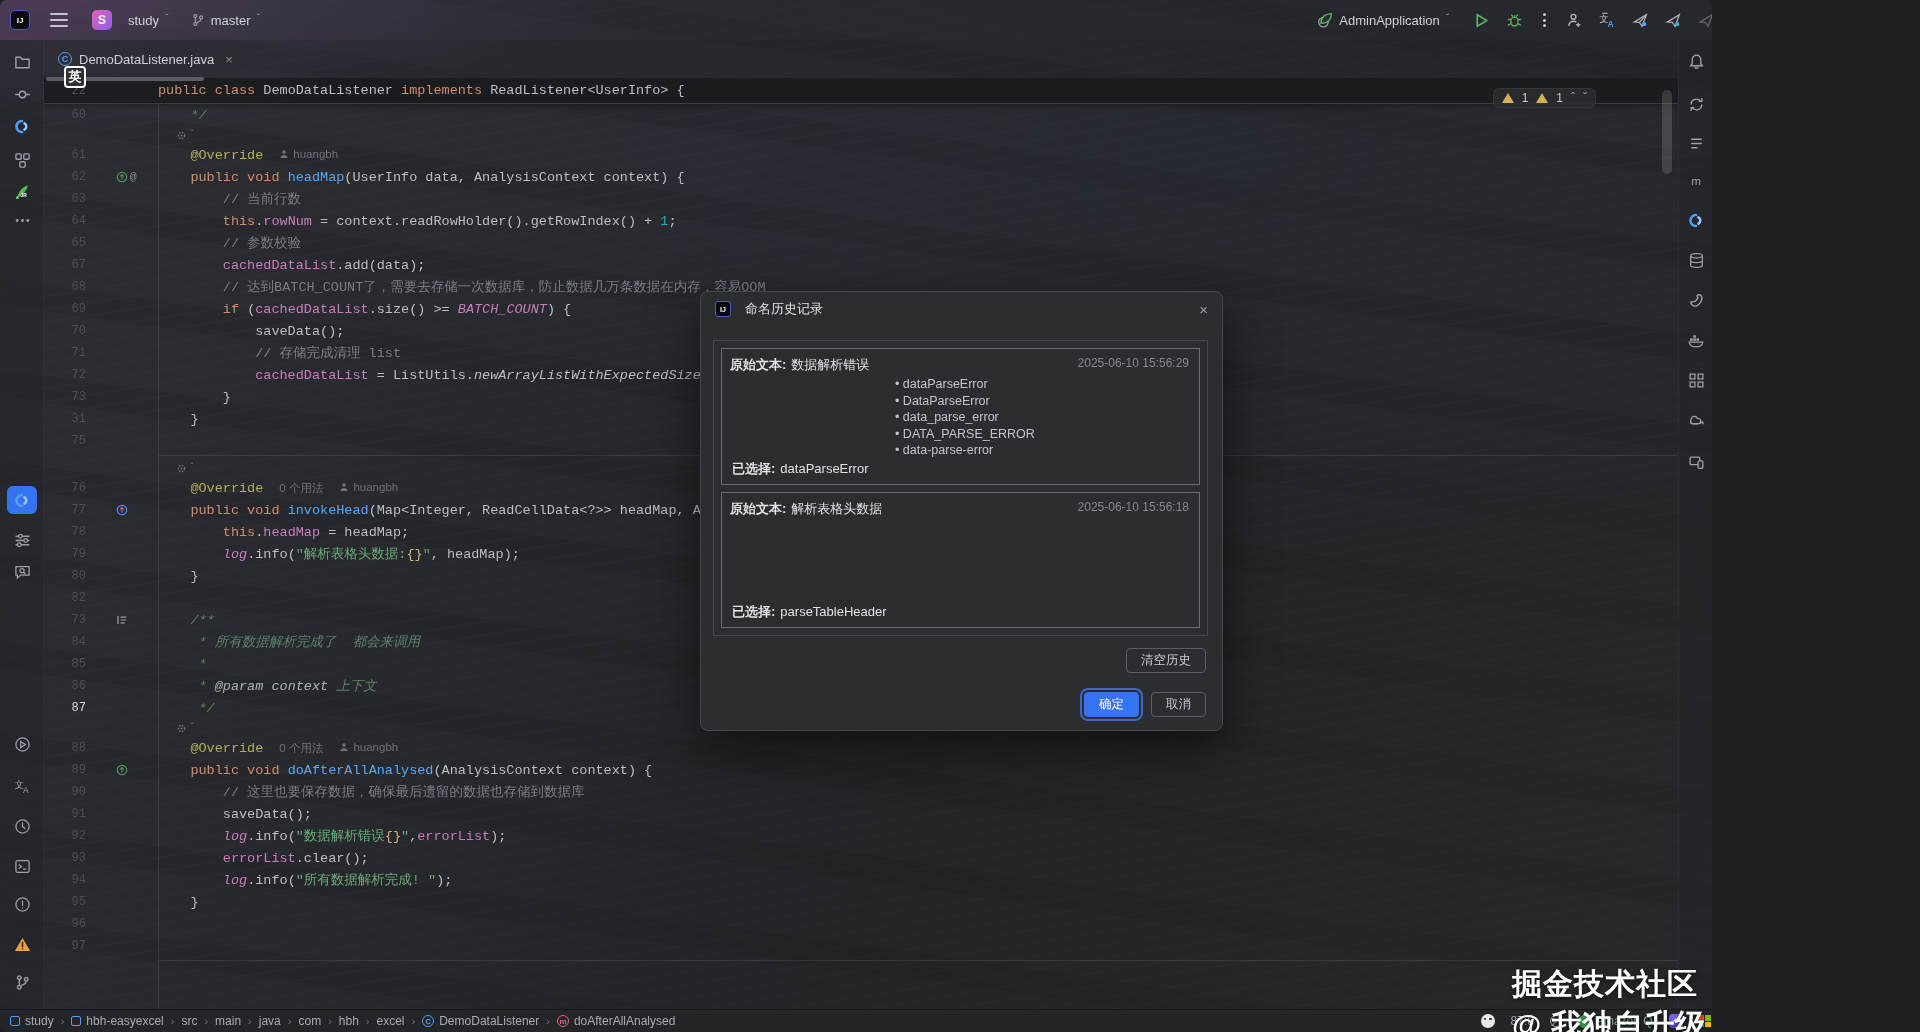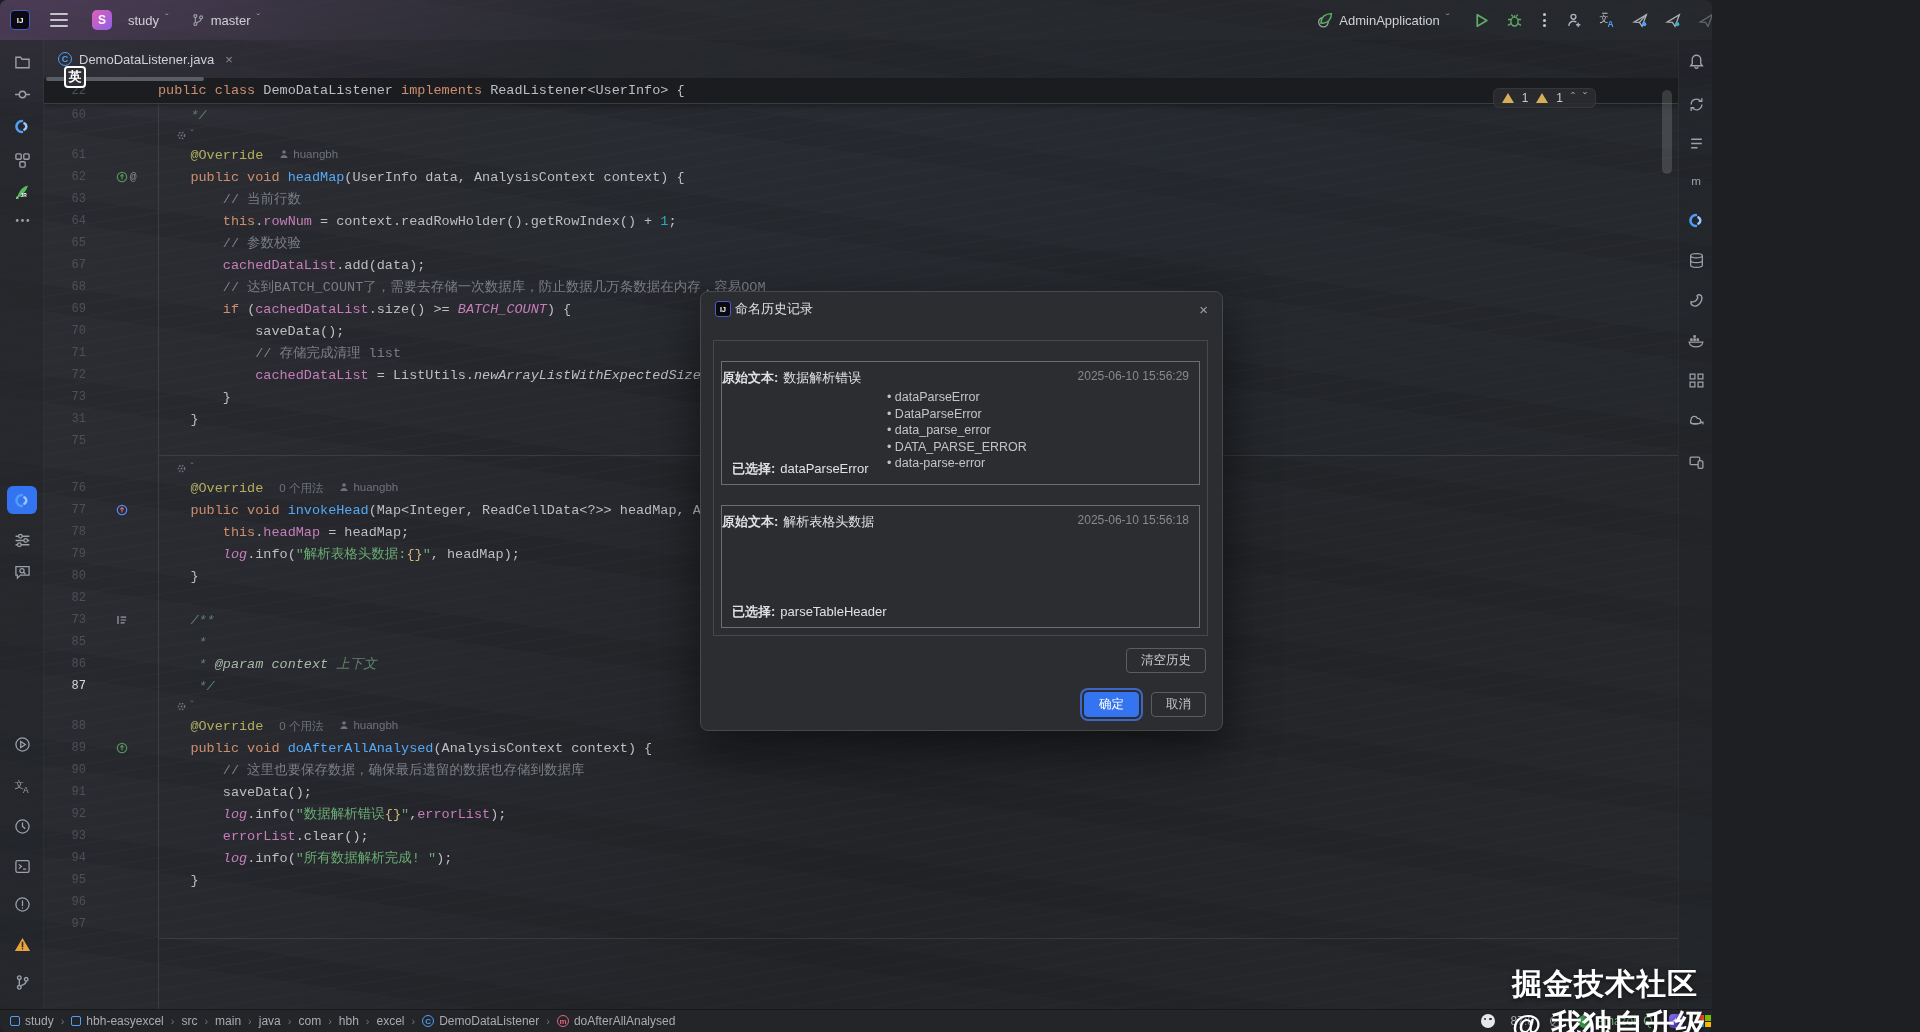--- a/index.html
+++ b/index.html
@@ -110,25 +110,25 @@
   .warn-tri { width:0; height:0; border-left:6px solid transparent; border-right:6px solid transparent;
     border-bottom:10px solid #d6ae58; display:inline-block; }
   .inspect .chev { transform:none; font-size:12px; }
   .scroll-thumb { position:absolute; right:40px; top:90px; width:10px; height:84px; border-radius:5px;
     background:rgba(255,255,255,.14); z-index:17; }
 
   
   .dialog { position:absolute; left:700px; top:291px; width:523px; height:440px; z-index:60;
     background:#2b2d30; border:1px solid #46484d; border-radius:8px;
     box-shadow:0 18px 50px rgba(0,0,0,.55); font-size:13px; color:#dfe1e5; }
-  .dlg-title { height:34px; display:flex; align-items:center; gap:4px; padding:0 14px; }
+  .dlg-title { height:34px; display:flex; align-items:center; gap:14px; padding:0 14px; }
   .dlg-close { margin-left:auto; color:#9da0a8; font-size:15px; }
   .dlg-box { position:absolute; left:12px; right:14px; top:48px; height:296px;
     border:1px solid #46484d; padding:7px; display:flex; flex-direction:column; gap:7px; }
-  .rec { flex:1; border:1px solid #6a6e75; position:relative; padding:7px 10px 6px 0; overflow:hidden;margin-top:13px; }
+  .rec { flex:1; border:1px solid #6a6e75; position:relative; padding:7px 10px 6px 8px; overflow:hidden; }
   .rec-hdr { display:flex; }
   .rec-lbl { font-weight:bold; margin-right:5px; }
   .rec-time { margin-left:auto; color:#87898e; font-size:12px; }
   .rec-opts { padding-left:165px; margin-top:2px; }
   .rec-opt { line-height:16.5px; color:#c2c4c9; font-size:12.5px; }
   .rec-sel { position:absolute; left:10px; bottom:6px; }
   .btn { display:inline-flex; align-items:center; justify-content:center; height:25px; padding:0 14px;
     border-radius:4px; border:1px solid #5a5d63; color:#c8cacf; font-size:12.5px; background:transparent; }
   .dlg-clear { position:absolute; right:16px; top:356px; }
   .dlg-okrow { position:absolute; right:16px; top:400px; display:flex; gap:12px; }
@@ -530,20 +530,21 @@
               <circle cx="6" cy="6" r="4.7" stroke="#548af7" stroke-width="1.2"></circle>
               <path d="M6 8.6V3.8M4.2 5.4L6 3.6l1.8 1.8" stroke="#d1606e" stroke-width="1.2"></path>
             </svg></span><span class="codeline"><span class="tk-k">    public void </span><span class="tk-m">invokeHead</span><span class="tk-d">(Map&lt;Integer, ReadCellData&lt;?&gt;&gt; headMap, AnalysisContext context) {</span></span></div>
         <div class="crow"><span class="ln">78</span><span class="gic"></span><span class="codeline"><span class="tk-k">        this</span><span class="tk-d">.</span><span class="tk-f">headMap</span><span class="tk-d"> = headMap;</span></span></div>
         <div class="crow"><span class="ln">79</span><span class="gic"></span><span class="codeline"><span class="tk-lg">        log</span><span class="tk-d">.info(</span><span class="tk-s">"解析表格头数据:</span><span class="tk-br">{}</span><span class="tk-s">"</span><span class="tk-d">, headMap);</span></span></div>
         <div class="crow"><span class="ln">80</span><span class="gic"></span><span class="codeline"><span class="tk-d">    }</span></span></div>
         <div class="crow"><span class="ln">82</span><span class="gic"></span><span class="codeline"></span></div>
         <div class="crow"><span class="ln">73</span><span class="gic"><svg viewBox="0 0 12 12" stroke="#9da0a8" stroke-width="1.2">
               <path d="M2 2v8M4.6 3.2h5.6M4.6 6h5.6M4.6 8.8h4"></path>
             </svg></span><span class="codeline"><span class="tk-dc">    /**</span></span></div>
+        <div class="crow"><span class="ln">84</span><span class="gic"></span><span class="codeline"><span class="tk-dc">     * 所有数据解析完成了  都会来调用</span></span></div>
         <div class="crow"><span class="ln">85</span><span class="gic"></span><span class="codeline"><span class="tk-dc">     *</span></span></div>
         <div class="crow"><span class="ln">86</span><span class="gic"></span><span class="codeline"><span class="tk-dc">     * </span><span class="tk-dcb">@param context</span><span class="tk-dc"> 上下文</span></span></div>
         <div class="crow"><span class="ln cur">87</span><span class="gic"></span><span class="codeline"><span class="tk-dc">     */</span></span></div>
         <div class="row-inlay">
           <svg viewBox="0 0 12 12" fill="none">
             <circle cx="6" cy="6" r="3.4" stroke="#6f737a" stroke-width="1.6" stroke-dasharray="1.7 1.5"></circle>
             <circle cx="6" cy="6" r="1.1" fill="#6f737a"></circle>
           </svg>
           <span>ˇ</span>
         </div>

